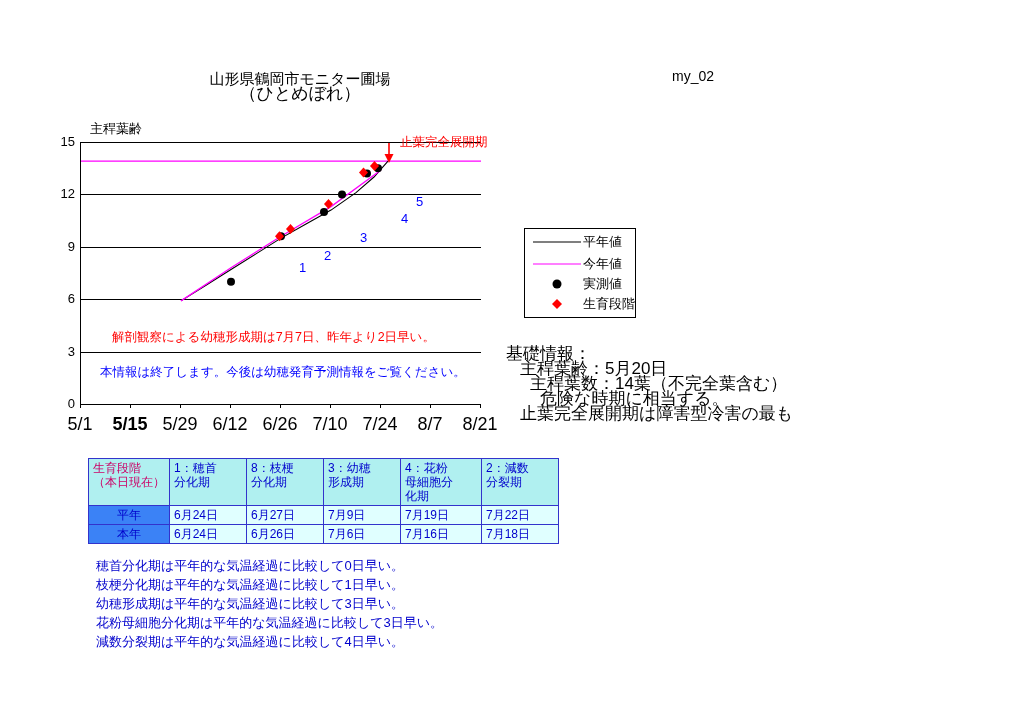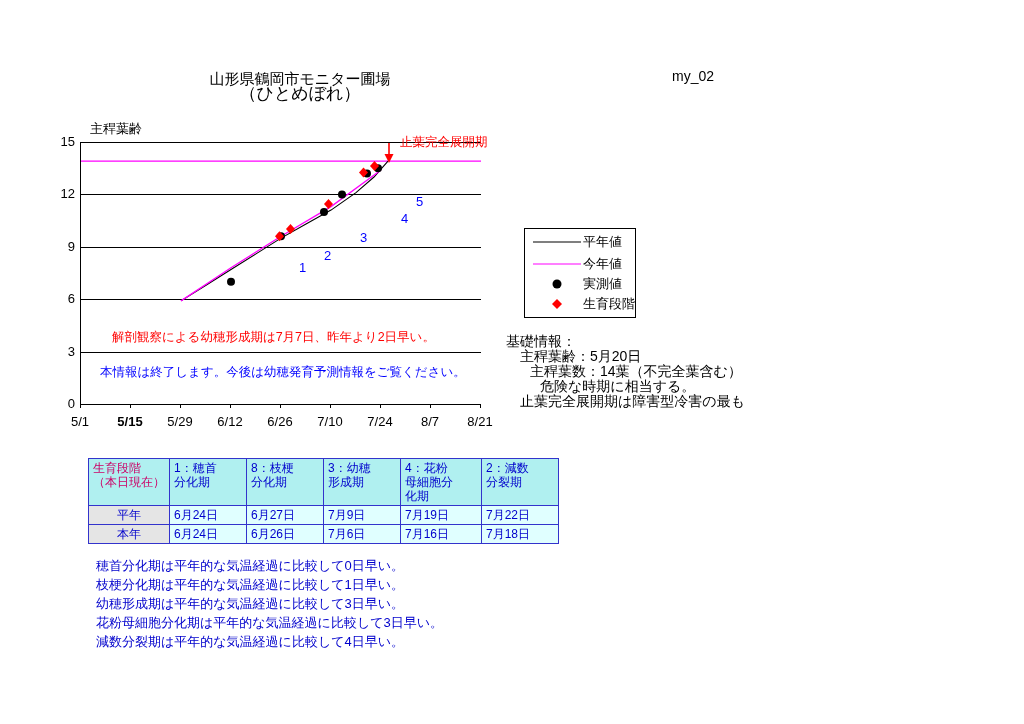--- a/index.html
+++ b/index.html
@@ -14,45 +14,45 @@
   .abs{position:absolute;}
   #title1{left:0;top:70px;width:600px;text-align:center;font-size:15px;}
   #title2{left:0;top:82px;width:600px;text-align:center;font-size:17px;}
   #code{left:672px;top:68px;font-size:14px;}
   #ylabel{left:90px;top:120px;font-size:13px;}
 
   
   #plot{left:80px;top:142px;width:400px;height:262px;border-left:1px solid #000;border-bottom:1px solid #000;}
   .gridline{position:absolute;left:0;width:400px;height:0;border-top:1px solid #000;}
   .ytick{position:absolute;left:-28px;width:22px;text-align:right;font-size:13px;}
-  .xtick{position:absolute;top:10px;font-size:13px;transform:translateX(-50%);}
+  .xtick{position:absolute;top:10px;font-size:18px;transform:translateX(-50%);}
   .xtickmark{position:absolute;top:0;width:0;height:4px;border-left:1px solid #000;}
 
   #xaxis{left:80px;top:404px;width:400px;height:30px;}
 
   svg.overlay{position:absolute;left:0;top:0;overflow:visible;}
 
   .plabel{position:absolute;font-size:13px;color:#0000ff;}
   .annot-red{position:absolute;font-size:12.5px;color:#ff0000;white-space:nowrap;}
   .annot-blue{position:absolute;font-size:12.5px;color:#0000ff;white-space:nowrap;}
 
   
   #legend{left:524px;top:228px;width:110px;height:88px;border:1px solid #000;background:#fff;}
   .legrow{position:absolute;left:0;width:110px;height:22px;}
   .legtext{position:absolute;left:58px;top:2px;font-size:13px;}
 
   
-  #basic{left:506px;top:334px;font-size:14px;line-height:15px;}
+  #basic{left:506px;top:346px;font-size:17px;line-height:15px;}
   #basic div{white-space:nowrap;}
 
   
   #gtable{left:88px;top:458px;border-collapse:collapse;font-size:12px;}
   #gtable td{border:1px solid #3333cc;padding:2px 4px;color:#0000cc;vertical-align:top;line-height:14px;}
   #gtable td.head{background:#b0f0f0;}
-  #gtable td.rowhead{background:#e5e5e5;text-align:center;}
+  #gtable td.rowhead{background:#3b82f6;text-align:center;}
   #gtable td.val{background:#e0ffff;}
   .hc{color:#cc0066;}
 
   #notes{left:96px;top:556px;font-size:13px;color:#0000cc;line-height:19px;}
   #notes div{white-space:nowrap;}
 </style>
 </head>
 <body>
 
 <div class="abs" id="title1">山形県鶴岡市モニター圃場</div>

